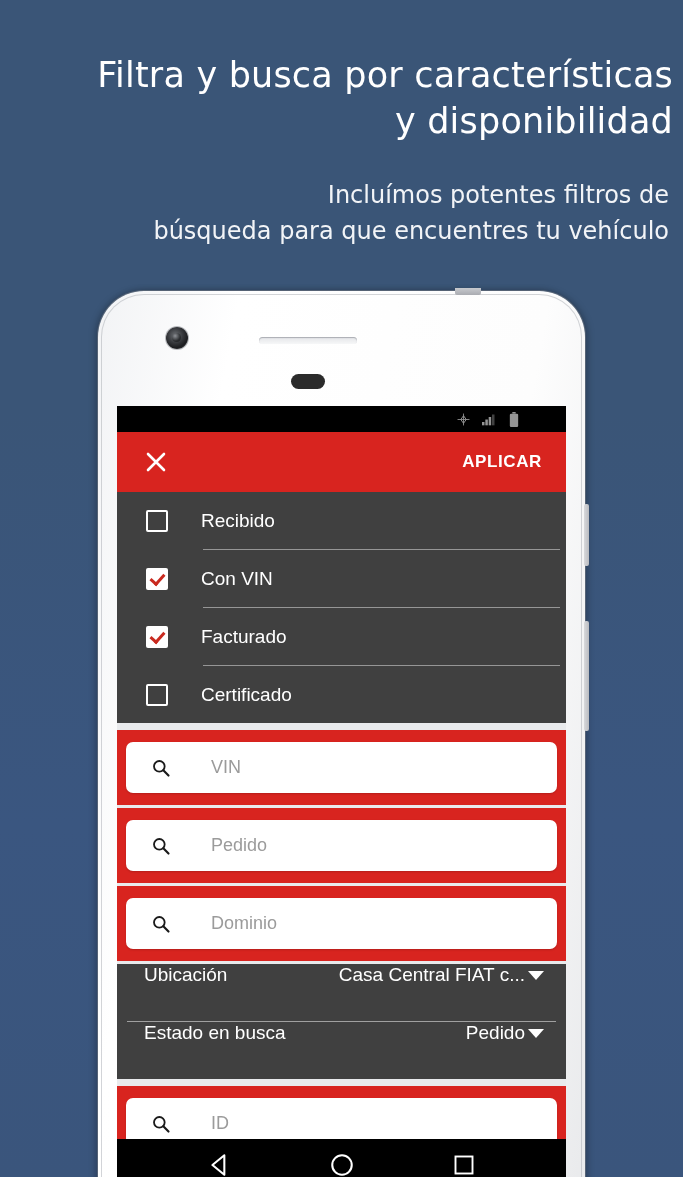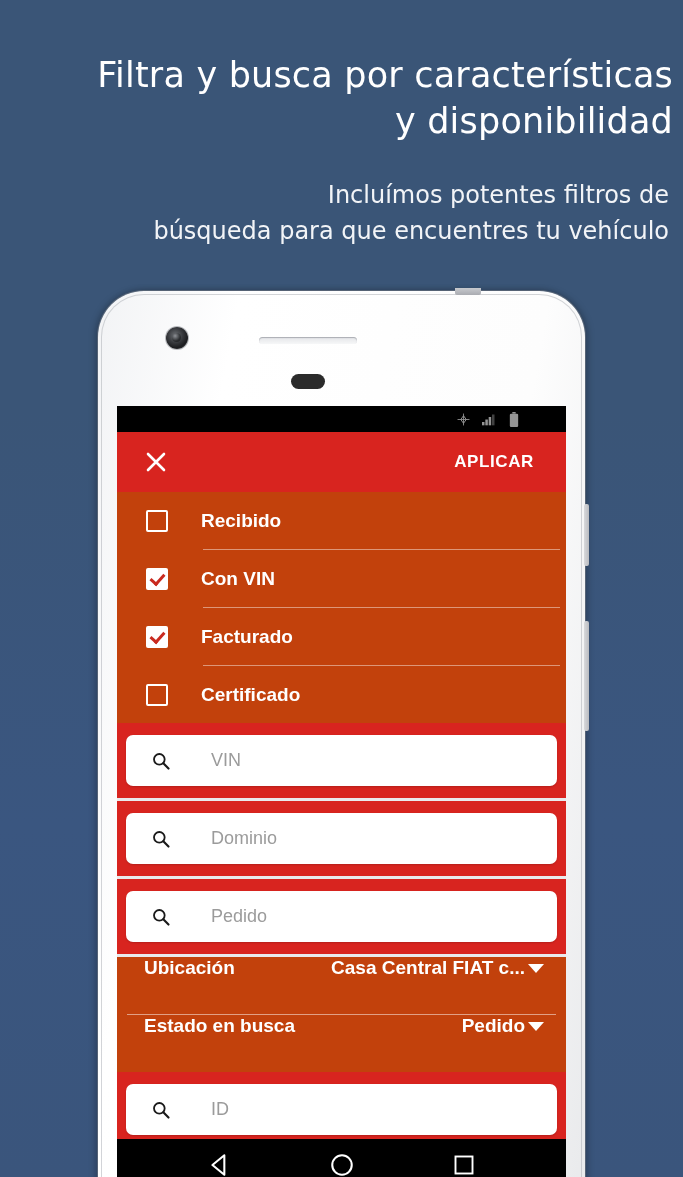--- a/index.html
+++ b/index.html
@@ -134,41 +134,40 @@
   }
   .st-icon { opacity: 0.58; display: block; }
 
   
   .appbar {
     height: 60px;
     background: #d8241f;
     display: flex;
     align-items: center;
     justify-content: space-between;
-    padding: 0 32px 0 27px;
+    padding: 0 24px 0 27px;
   }
   .close-x { width: 24px; height: 24px; display: block; }
   .apply-label {
     color: #ffffff;
     font-size: 17px;
     font-weight: bold;
     letter-spacing: 0.6px;
     font-family: "Liberation Sans", sans-serif;
   }
 
   
   .filter-body {
     background: #e9eaec;
     height: 699px;
   }
 
   .card {
-    background: #c2410c;
-    margin-bottom: 0;
-    font-weight: bold;
+    background: #404040;
+    margin-bottom: 7px;
   }
 
   
   .check-row {
     display: flex;
     align-items: center;
     height: 57px;
     padding-left: 29px;
   }
   .cbox {
@@ -365,31 +364,31 @@
           <span class="search-ph">VIN</span>
         </div>
       </div>
 
       <div class="search-card">
         <div class="search-box">
           <svg class="mag" width="20" height="20" viewBox="0 0 24 24">
             <circle cx="10" cy="10" r="6.4" fill="none" stroke="#1a1a1a" stroke-width="2.2"></circle>
             <path d="M14.8 14.8 L21 21" stroke="#1a1a1a" stroke-width="2.6" stroke-linecap="round"></path>
           </svg>
-          <span class="search-ph">Dominio</span>
+          <span class="search-ph">Pedido</span>
         </div>
       </div>
 
       <div class="search-card">
         <div class="search-box">
           <svg class="mag" width="20" height="20" viewBox="0 0 24 24">
             <circle cx="10" cy="10" r="6.4" fill="none" stroke="#1a1a1a" stroke-width="2.2"></circle>
             <path d="M14.8 14.8 L21 21" stroke="#1a1a1a" stroke-width="2.6" stroke-linecap="round"></path>
           </svg>
-          <span class="search-ph">Pedido</span>
+          <span class="search-ph">Dominio</span>
         </div>
       </div>
 
       <div class="card">
         <div class="select-row">
           <span class="sel-label">Ubicación</span>
           <span class="sel-right">
             <span class="sel-value">Casa Central FIAT c...</span>
             <span class="caret"></span>
           </span>

